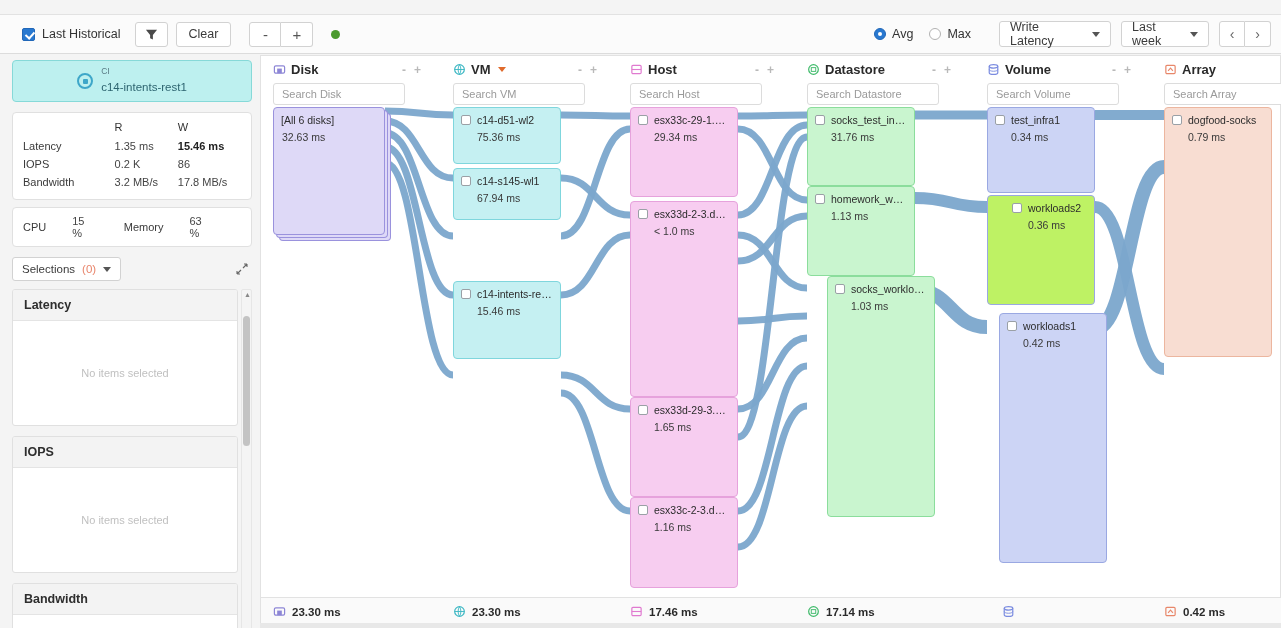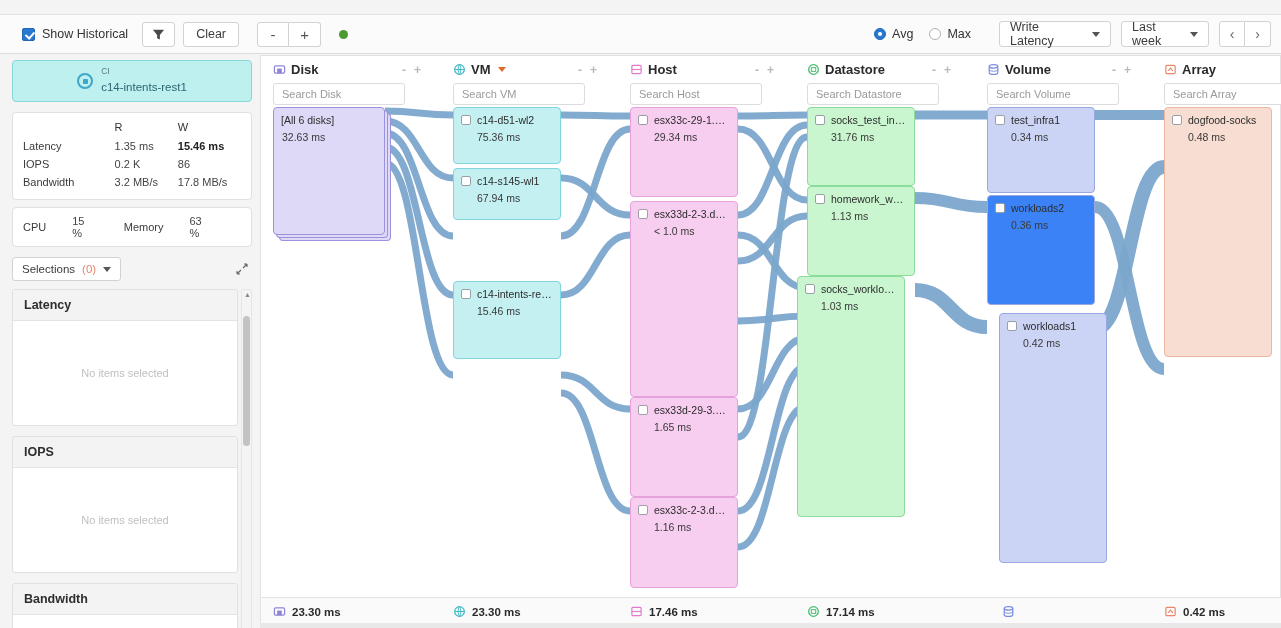--- a/index.html
+++ b/index.html
@@ -219,21 +219,21 @@
 </style>
 </head>
 <body>
 
 <div id="app">
 
   <div class="toolbar">
     <div class="tb-left">
       <div class="chk-historical">
         <span class="cbox"></span>
-        <span>Show Historical</span>
+        <span>Last Historical</span>
       </div>
       <span class="tb-sep"></span>
       <div class="tb-btn" style="padding:0;width:33px;">
         <svg class="funnel-ico" viewBox="0 0 14 14">
           <polygon points="1,2 13,2 8.5,7.5 8.5,12.5 5.5,11 5.5,7.5" fill="#4a4a4a"></polygon>
         </svg>
       </div>
       <span style="width:8px;"></span>
       <div class="tb-btn">Clear</div>
       <div class="pm-group">
@@ -517,21 +517,21 @@
         </div>
         <div class="node" style="left: 546px; top: 130px; width: 108px; height: 90px; background: rgb(201, 245, 207); border-color: rgb(139, 221, 156);">
           <div class="node-inner">
             <div class="node-top">
               <span class="node-cb"></span>
               <span class="node-label">homework_wor…</span>
             </div>
             <div class="node-val" style="margin-left: 16px;">1.13 ms</div>
           </div>
         </div>
-        <div class="node" style="left: 536px; top: 220px; width: 108px; height: 241px; background: rgb(201, 245, 207); border-color: rgb(139, 221, 156);">
+        <div class="node" style="left: 566px; top: 220px; width: 108px; height: 241px; background: rgb(201, 245, 207); border-color: rgb(139, 221, 156);">
           <div class="node-inner">
             <div class="node-top">
               <span class="node-cb"></span>
               <span class="node-label">socks_workloa…</span>
             </div>
             <div class="node-val" style="margin-left: 16px;">1.03 ms</div>
           </div>
         </div>
         <div class="col-hd" style="left: 726px; width: 144px;">
           <div class="col-hd-row">
@@ -550,21 +550,21 @@
         </div>
         <div class="node" style="left: 726px; top: 51px; width: 108px; height: 86px; background: rgb(204, 212, 245); border-color: rgb(154, 168, 226);">
           <div class="node-inner">
             <div class="node-top">
               <span class="node-cb"></span>
               <span class="node-label">test_infra1</span>
             </div>
             <div class="node-val" style="margin-left: 16px;">0.34 ms</div>
           </div>
         </div>
-        <div class="node" style="left: 726px; top: 139px; width: 108px; height: 110px; background: #3b82f6; border-color: rgb(154, 168, 226);">
+        <div class="node" style="left: 726px; top: 139px; width: 108px; height: 110px; background: #bef264; border-color: rgb(154, 168, 226); padding-left: 17px;">
           <div class="node-inner">
             <div class="node-top">
               <span class="node-cb"></span>
               <span class="node-label">workloads2</span>
             </div>
             <div class="node-val" style="margin-left: 16px;">0.36 ms</div>
           </div>
         </div>
         <div class="node" style="left: 726px; top: 257px; width: 108px; height: 250px; background: rgb(204, 212, 245); border-color: rgb(154, 168, 226); margin-left: 12px;">
           <div class="node-inner">
@@ -584,21 +584,21 @@
             <span>Array</span>
           </div>
           <div class="col-search">Search Array</div>
         </div>
         <div class="node" style="left: 903px; top: 51px; width: 108px; height: 250px; background: rgb(248, 221, 210); border-color: rgb(236, 182, 159);">
           <div class="node-inner">
             <div class="node-top">
               <span class="node-cb"></span>
               <span class="node-label">dogfood-socks</span>
             </div>
-            <div class="node-val" style="margin-left: 16px;">0.48 ms</div>
+            <div class="node-val" style="margin-left: 16px;">0.79 ms</div>
           </div>
         </div>
       </div>
     <div class="footer" id="footer-layer">
         <div class="ft-item" style="left: 12px;">
           <svg viewBox="0 0 14 14" class="col-ico">
             <rect x="1.5" y="3" width="11" height="8" rx="1.5" fill="none" stroke="#8d86d6" stroke-width="1.3"></rect>
             <rect x="4.5" y="6" width="5" height="5" fill="#8d86d6"></rect>
           </svg>
           <span>23.30 ms</span>

